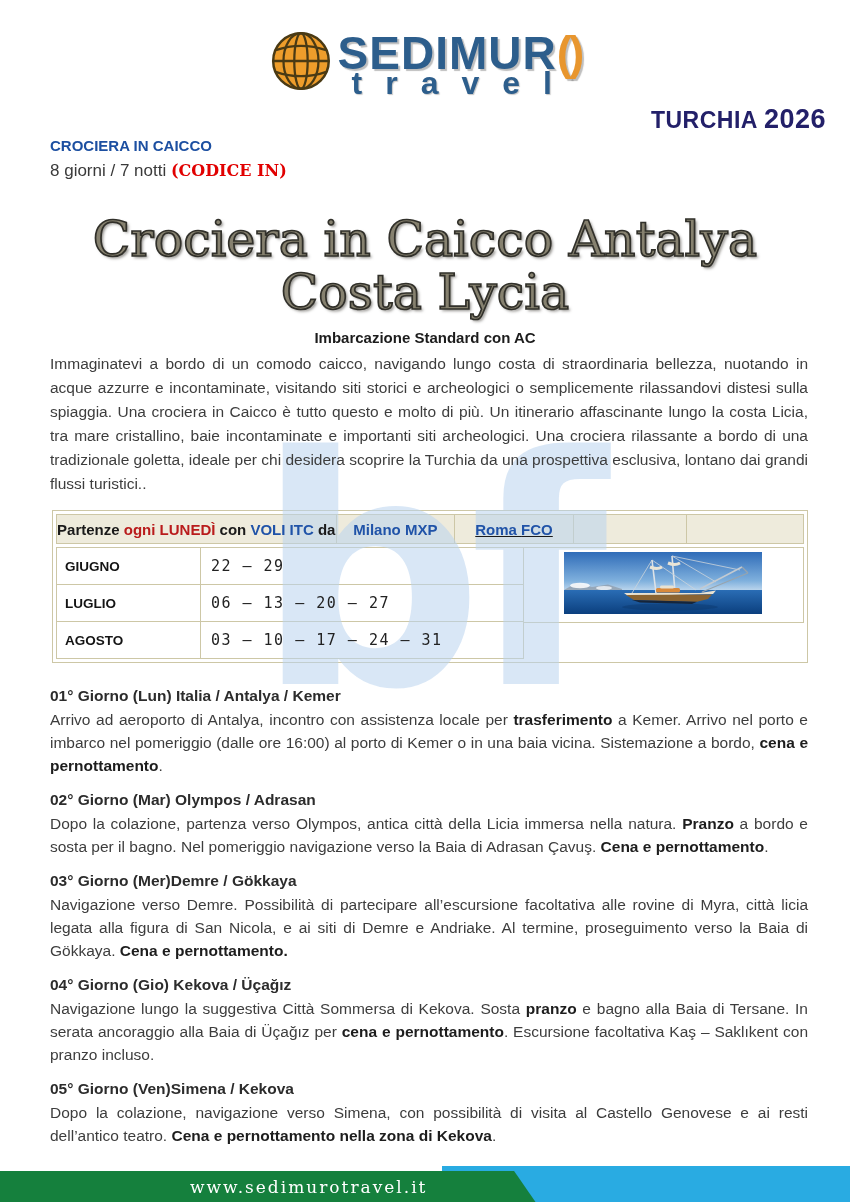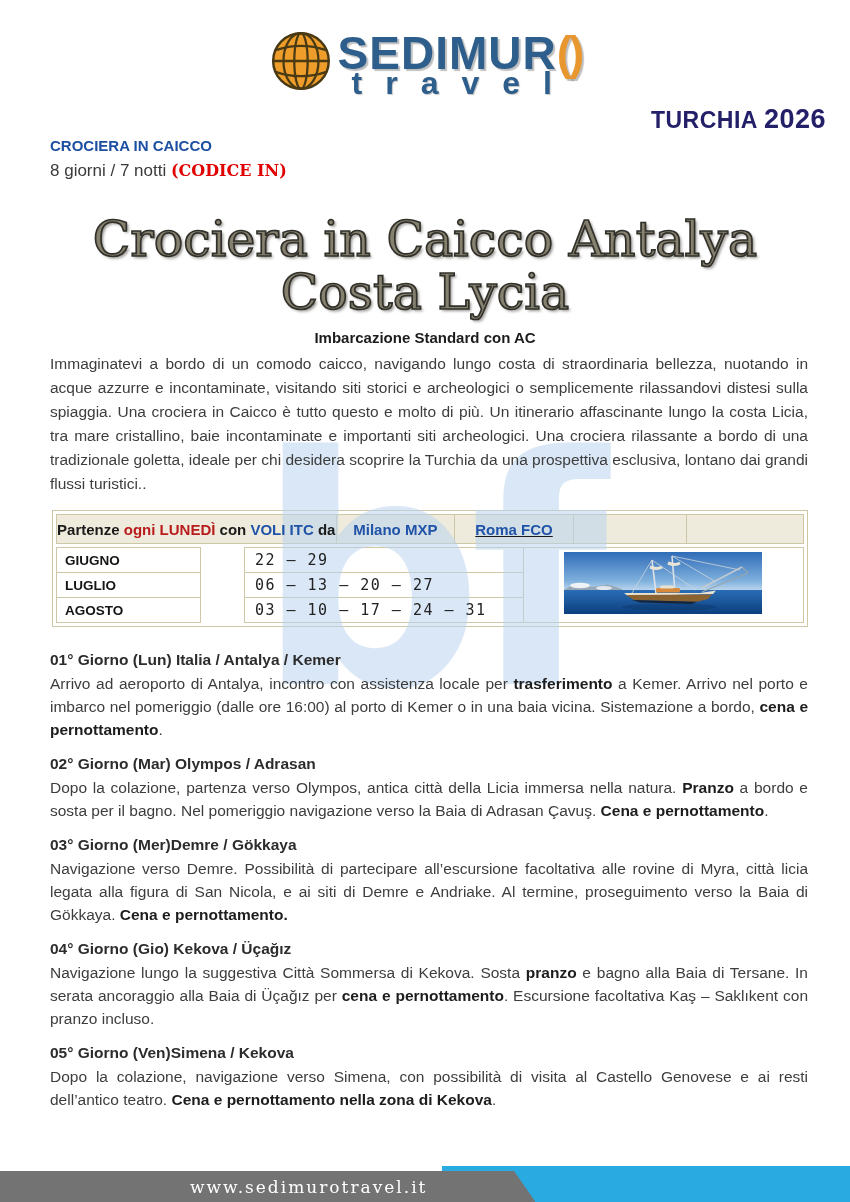--- a/index.html
+++ b/index.html
@@ -72,21 +72,21 @@
   .dep-hcell {
     background:#EEEBDC; border:1px solid #CDC7A6; margin-left:-1px;
     display:flex; align-items:center; justify-content:center;
     font-size:15px; font-weight:bold; color:#1a1a1a; box-sizing:border-box;
   }
   .dep-hcell:first-child { margin-left:0; }
   .hc1 { flex:0 0 37.5%; } .hc2 { flex:0 0 16%; } .hc3 { flex:0 0 16%;text-decoration:underline; }
   .hc4 { flex:0 0 15.3%; } .hc5 { flex:1; }
   .dep-body { display:flex; margin-top:3px; }
   .dep-rows { flex:0 0 62.5%; display:flex; flex-direction:column; }
-  .dep-row { display:flex; height:26px; margin-top:-1px;gap:44px; }
+  .dep-row { display:flex; height:38px; margin-top:-1px; }
   .dep-row:first-child { margin-top:0; }
   .m-cell {
     flex:0 0 31%; border:1px solid #CDC7A6; box-sizing:border-box; padding-left:8px;
     display:flex; align-items:center; font-weight:bold; font-size:13.5px; color:#141414;
   }
   .d-cell {
     flex:1; border:1px solid #CDC7A6; box-sizing:border-box; margin-left:-1px; padding-left:10px;
     display:flex; align-items:center;
     font-family:"DejaVu Sans Mono", monospace; font-size:15px; letter-spacing:1.5px; color:#222;
   }
@@ -107,21 +107,21 @@
   .day p {
     margin:0; text-align:justify; font-size:15.5px; line-height:23px; color:#3d3d3d;
     position:relative; z-index:4;
   }
   .day p b, .intro b { color:#1d1d1d; }
 
   
   .footer { position:absolute; left:0; bottom:0; width:100%; height:36px; z-index:6; }
   .footer-light { position:absolute; top:0; right:0; width:48%; height:36px; background:#29ABE2; }
   .footer-dark {
-    position:absolute; top:5px; left:0; width:63%; height:31px; background:#737373;
+    position:absolute; top:5px; left:0; width:63%; height:31px; background:#15803d;
     clip-path:polygon(0 0, 96% 0, 100% 100%, 0 100%);
     display:flex; align-items:center;
   }
   .footer-url {
     color:#ffffff; font-family:"DejaVu Serif","Liberation Serif",serif;
     font-size:17px; letter-spacing:2px; padding-left:190px;
   }
 </style>
 </head>
 <body>

